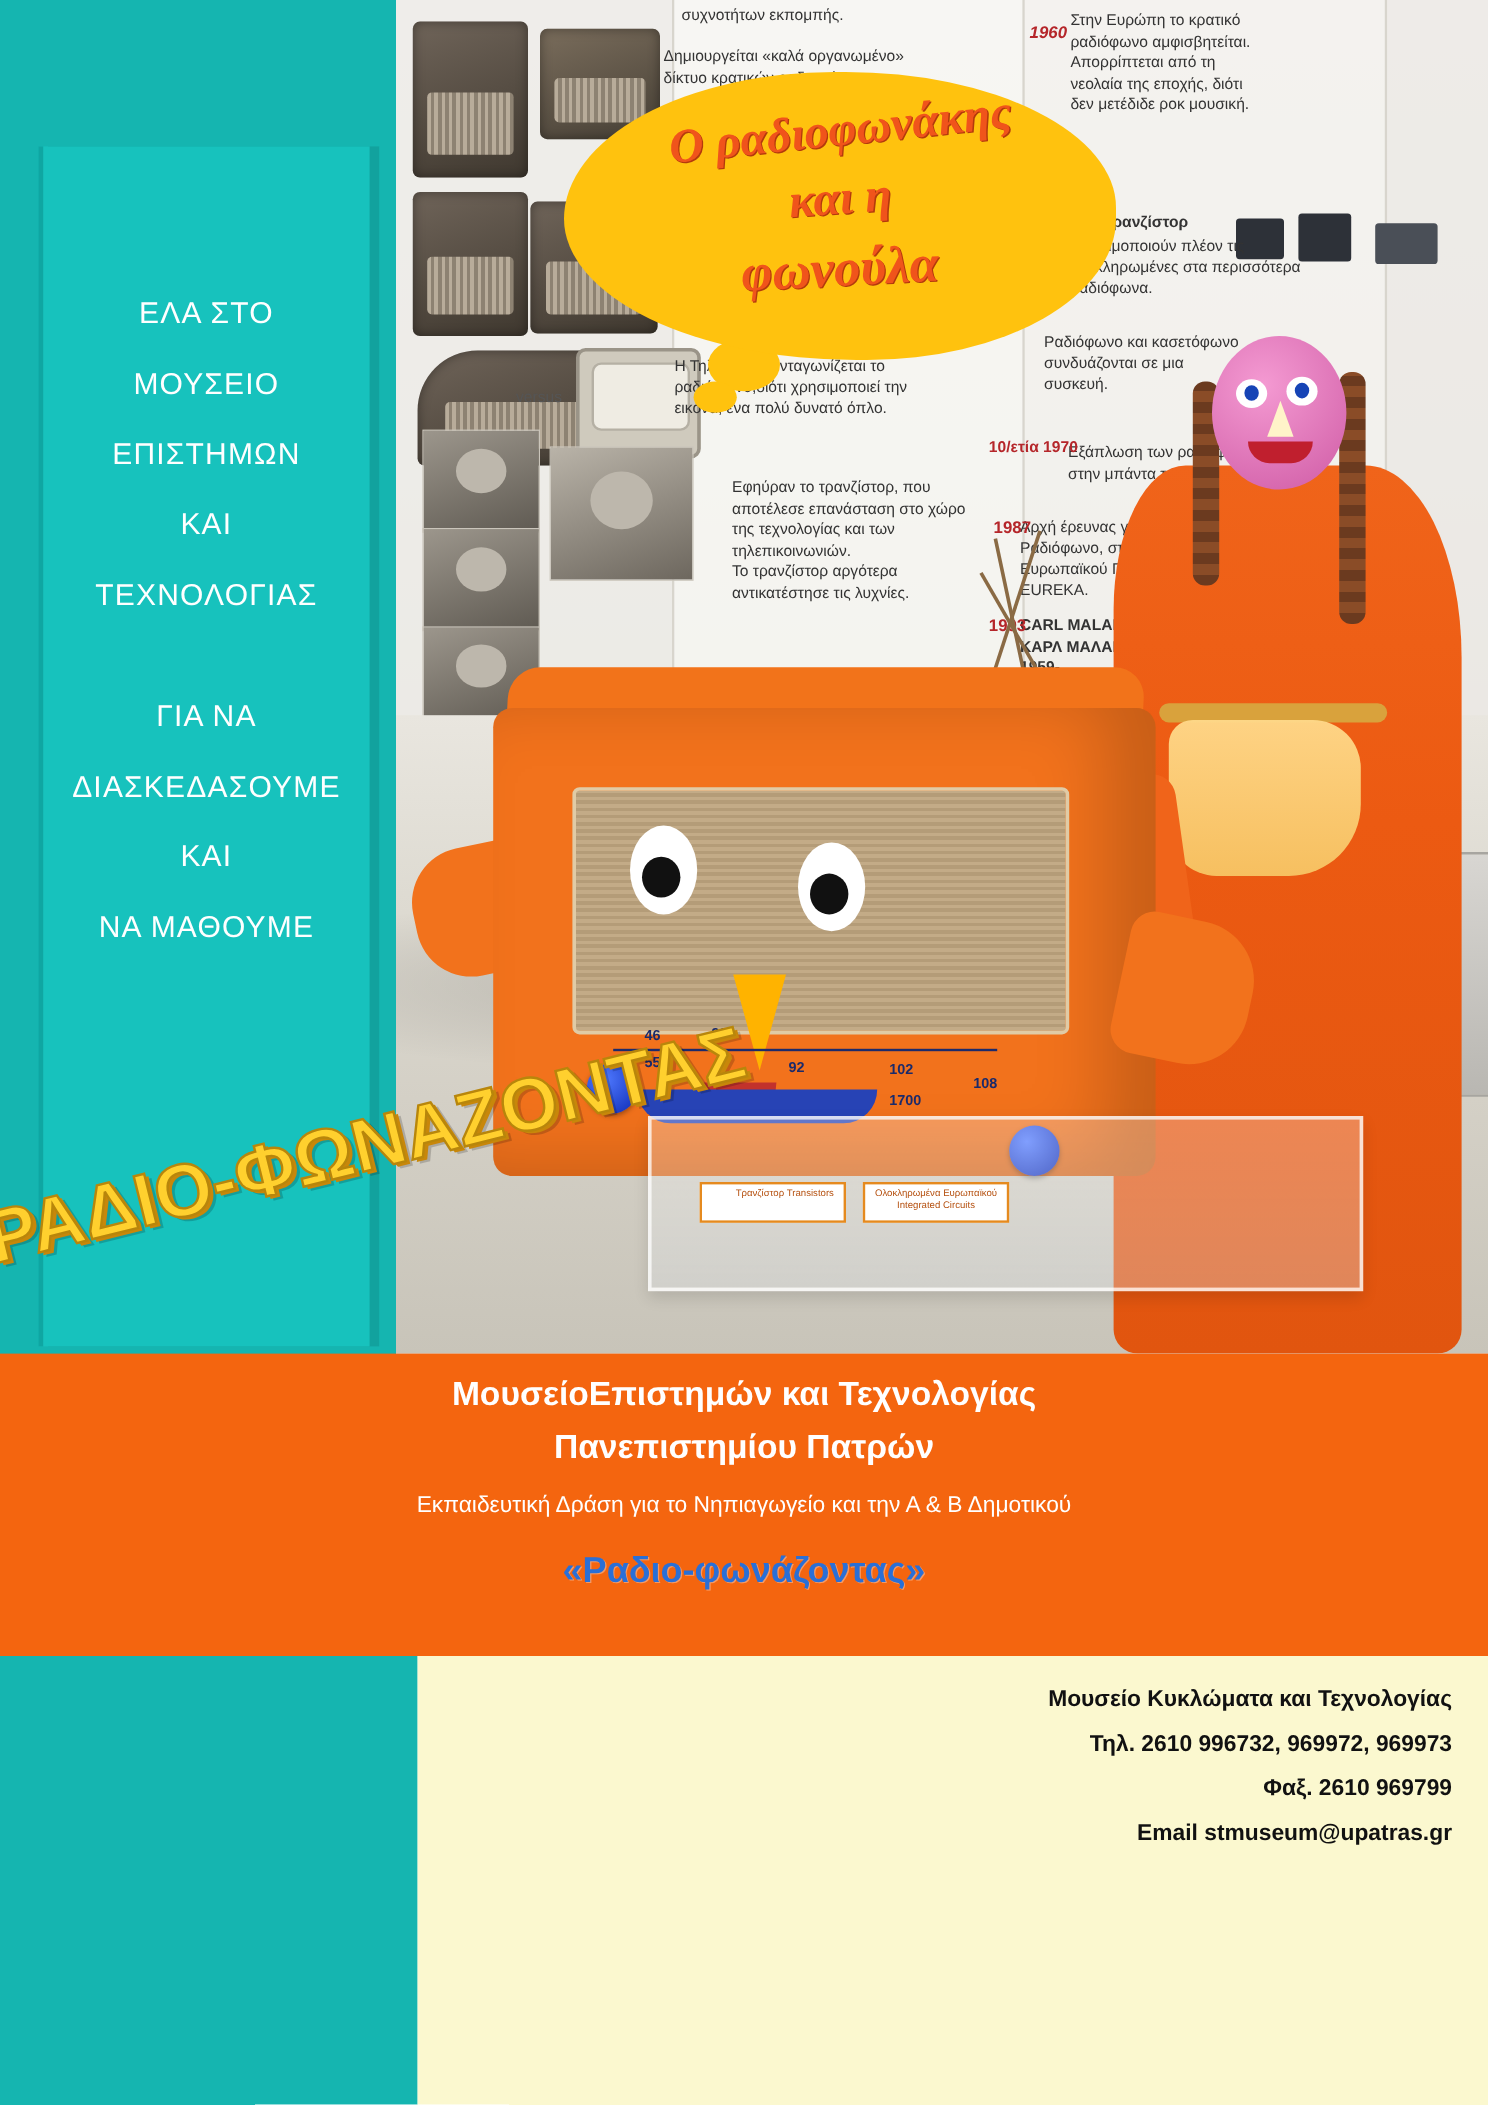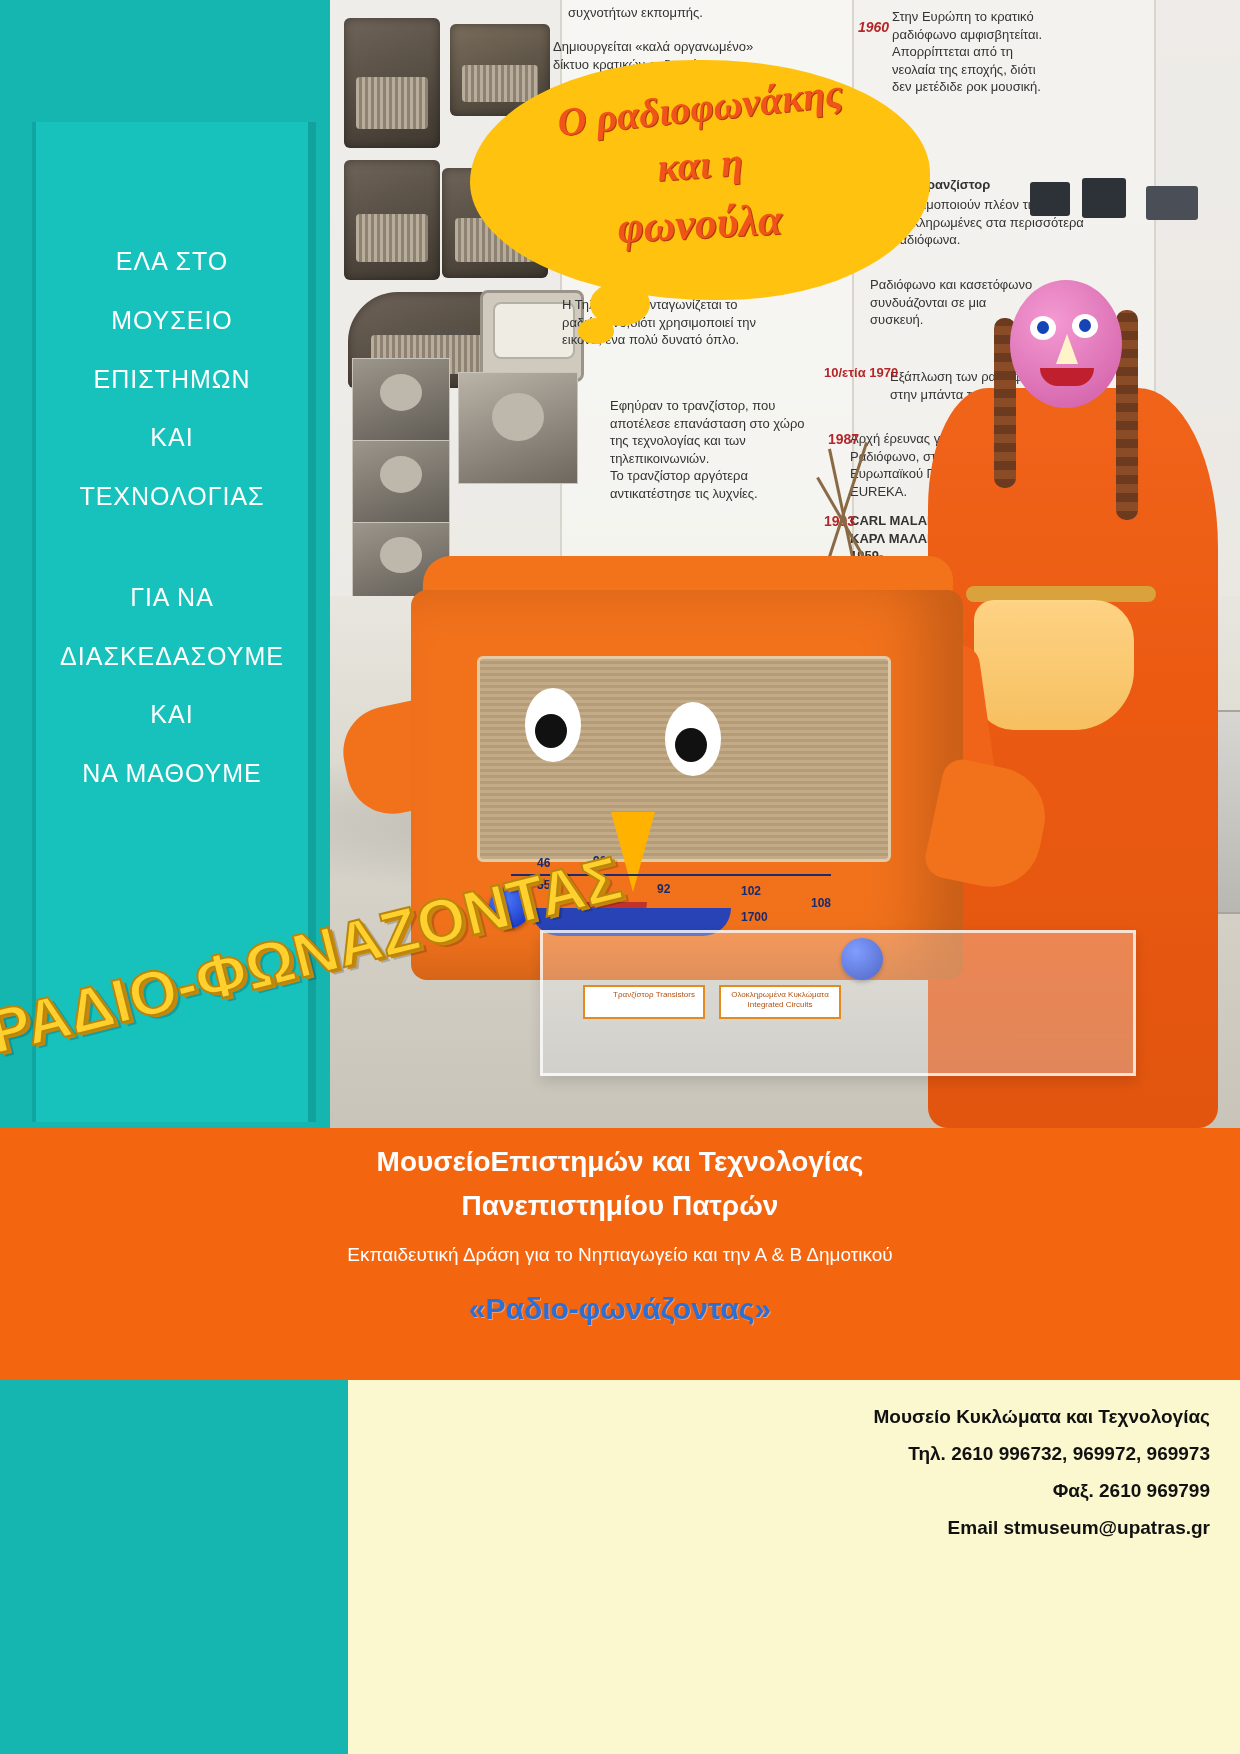--- a/index.html
+++ b/index.html
@@ -472,21 +472,21 @@
         <div class="knob knob-l"></div>
         <div class="knob knob-r"></div>
       </div>
       <div class="hand-r"></div>
     </div>
 
     <div class="case">
       <div class="case-label" style="left:40px;padding-left:20px;">Τρανζίστορ
 Transistors</div>
       <div class="case-label" style="left:176px;">Ολοκληρωμένα
-Κυκλώματα
+Ευρωπαϊκού
 Integrated Circuits</div>
     </div>
 
     <div class="bubble">
       <div class="lob bubble-tail1"></div>
       <div class="lob bubble-tail2"></div>
       <div class="bubble-main"></div>
       <div class="bubble-text">
         <div class="bt1">Ο ραδιοφωνάκης</div>
         <div class="bt2">και η</div>

